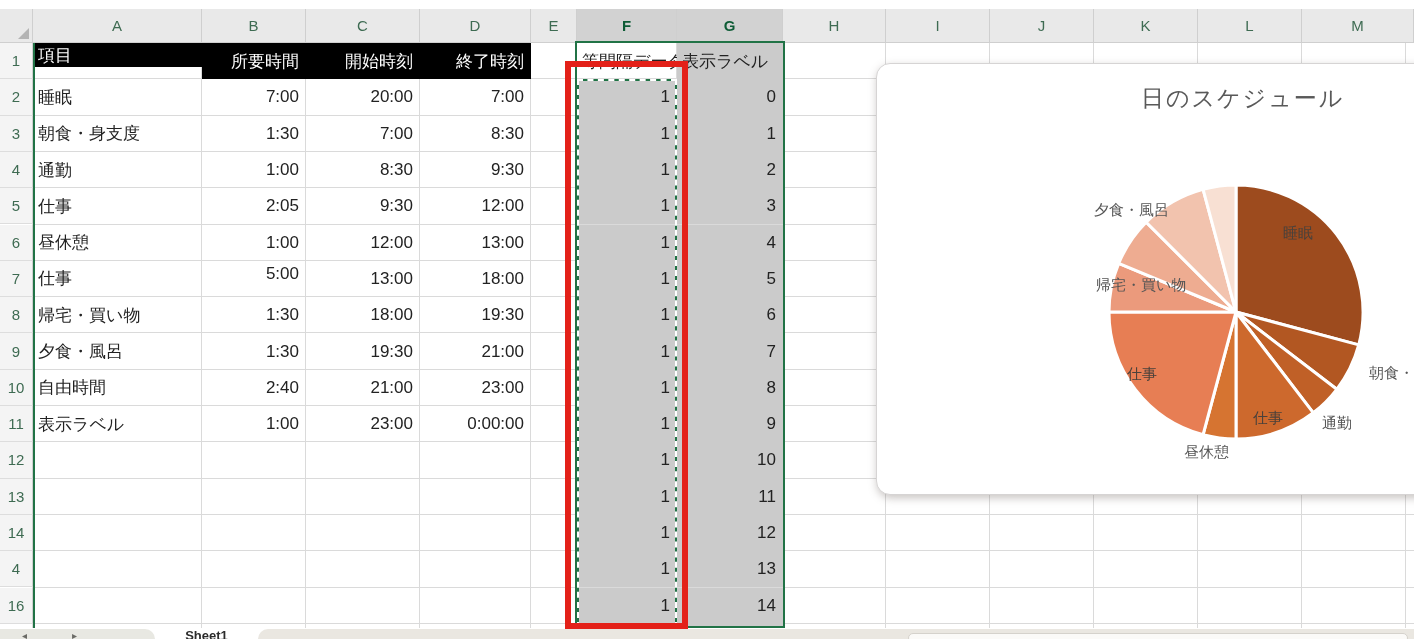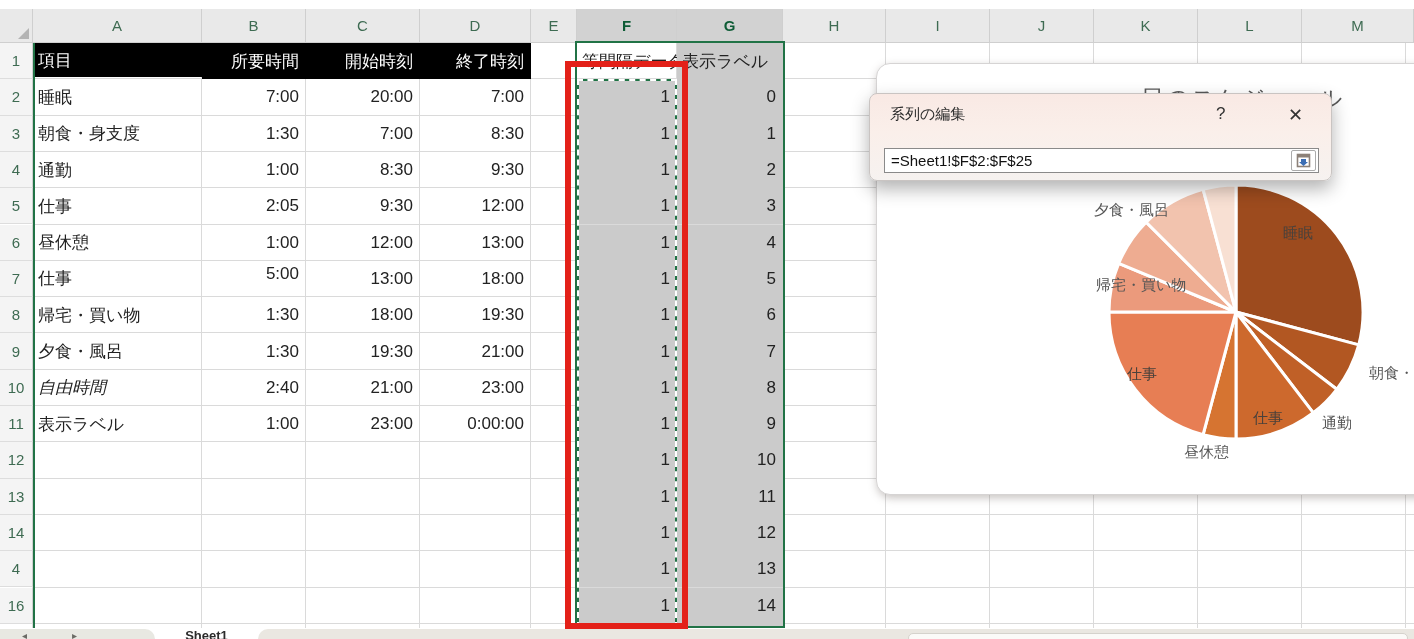--- a/index.html
+++ b/index.html
@@ -118,21 +118,21 @@
       <div class="rowhdr" style="top: 260.8px; height: 36.3px;">7</div>
       <div class="rowhdr" style="top: 297.1px; height: 36.3px;">8</div>
       <div class="rowhdr" style="top: 333.4px; height: 36.3px;">9</div>
       <div class="rowhdr" style="top: 369.7px; height: 36.3px;">10</div>
       <div class="rowhdr" style="top: 406px; height: 36.3px;">11</div>
       <div class="rowhdr" style="top: 442.3px; height: 36.3px;">12</div>
       <div class="rowhdr" style="top: 478.6px; height: 36.3px;">13</div>
       <div class="rowhdr" style="top: 514.9px; height: 36.3px;">14</div>
       <div class="rowhdr" style="top: 551.2px; height: 36.3px;">4</div>
       <div class="rowhdr" style="top: 587.5px; height: 36.3px;">16</div>
-      <div class="cell hdrblk txt" style="left: 33px; top: 43px; width: 169px; height: 34px;">項目</div>
+      <div class="cell hdrblk txt" style="left: 33px; top: 43px; width: 169px; height: 24px;">項目</div>
       <div class="cell hdrblk num" style="left: 202px; top: 43px; width: 104px; height: 36.3px;">所要時間</div>
       <div class="cell hdrblk num" style="left: 306px; top: 43px; width: 114px; height: 36.3px;">開始時刻</div>
       <div class="cell hdrblk num" style="left: 420px; top: 43px; width: 111px; height: 36.3px;">終了時刻</div>
       <div class="cell txt" style="left: 33px; top: 79.3px; width: 169px; height: 36.3px;">睡眠</div>
       <div class="cell num" style="left: 202px; top: 79.3px; width: 104px; height: 36.3px;">7:00</div>
       <div class="cell num" style="left: 306px; top: 79.3px; width: 114px; height: 36.3px;">20:00</div>
       <div class="cell num" style="left: 420px; top: 79.3px; width: 111px; height: 36.3px;">7:00</div>
       <div class="cell txt" style="left: 33px; top: 115.6px; width: 169px; height: 36.3px;">朝食・身支度</div>
       <div class="cell num" style="left: 202px; top: 115.6px; width: 104px; height: 36.3px;">1:30</div>
       <div class="cell num" style="left: 306px; top: 115.6px; width: 114px; height: 36.3px;">7:00</div>
@@ -154,21 +154,21 @@
       <div class="cell num" style="left: 306px; top: 260.8px; width: 114px; height: 36.3px;">13:00</div>
       <div class="cell num" style="left: 420px; top: 260.8px; width: 111px; height: 36.3px;">18:00</div>
       <div class="cell txt" style="left: 33px; top: 297.1px; width: 169px; height: 36.3px;">帰宅・買い物</div>
       <div class="cell num" style="left: 202px; top: 297.1px; width: 104px; height: 36.3px;">1:30</div>
       <div class="cell num" style="left: 306px; top: 297.1px; width: 114px; height: 36.3px;">18:00</div>
       <div class="cell num" style="left: 420px; top: 297.1px; width: 111px; height: 36.3px;">19:30</div>
       <div class="cell txt" style="left: 33px; top: 333.4px; width: 169px; height: 36.3px;">夕食・風呂</div>
       <div class="cell num" style="left: 202px; top: 333.4px; width: 104px; height: 36.3px;">1:30</div>
       <div class="cell num" style="left: 306px; top: 333.4px; width: 114px; height: 36.3px;">19:30</div>
       <div class="cell num" style="left: 420px; top: 333.4px; width: 111px; height: 36.3px;">21:00</div>
-      <div class="cell txt" style="left: 33px; top: 369.7px; width: 169px; height: 36.3px; font-style: italic;">自由時間</div>
+      <div class="cell txt" style="left: 33px; top: 369.7px; width: 169px; height: 36.3px;">自由時間</div>
       <div class="cell num" style="left: 202px; top: 369.7px; width: 104px; height: 36.3px;">2:40</div>
       <div class="cell num" style="left: 306px; top: 369.7px; width: 114px; height: 36.3px;">21:00</div>
       <div class="cell num" style="left: 420px; top: 369.7px; width: 111px; height: 36.3px;">23:00</div>
       <div class="cell txt" style="left: 33px; top: 406px; width: 169px; height: 36.3px;">表示ラベル</div>
       <div class="cell num" style="left: 202px; top: 406px; width: 104px; height: 36.3px;">1:00</div>
       <div class="cell num" style="left: 306px; top: 406px; width: 114px; height: 36.3px;">23:00</div>
       <div class="cell num" style="left: 420px; top: 406px; width: 111px; height: 36.3px;">0:00:00</div>
       <div class="cell txt" style="left: 577px; top: 43px; width: 100px; height: 36.3px;">等間隔データ</div>
       <div class="cell txt grayfill" style="left: 677px; top: 43px; width: 106px; height: 36.3px;">表示ラベル</div>
       <div class="cell num grayfill" style="left: 577px; top: 79.3px; width: 100px; height: 36.3px;">1</div>
@@ -228,35 +228,20 @@
       <div class="pieLabel dark" style="left: 1283px; top: 224px;">睡眠</div>
       <div class="pieLabel" style="left: 1369px; top: 364px;">朝食・身支度</div>
       <div class="pieLabel" style="left: 1322px; top: 414px;">通勤</div>
       <div class="pieLabel dark" style="left: 1253px; top: 409px;">仕事</div>
       <div class="pieLabel" style="left: 1184px; top: 443px;">昼休憩</div>
       <div class="pieLabel dark" style="left: 1127px; top: 365px;">仕事</div>
       <div class="pieLabel" style="left: 1096px; top: 276px;">帰宅・買い物</div>
       <div class="pieLabel" style="left: 1094px; top: 201px;">夕食・風呂</div>
     </div>
 
-  <div id="dialog">
-    <div id="dialogTitle">系列の編集</div>
-    <button class="dlgBtn" id="dlgHelp">?</button>
-    <button class="dlgBtn" id="dlgClose">✕</button>
-    <div id="inputWrap">
-      <input id="seriesInput" value="=Sheet1!$F$2:$F$25" style="">
-      <button id="rangeBtn">
-        <svg width="15" height="15" viewBox="0 0 15 15">
-          <rect x="1.5" y="1.5" width="12" height="12" fill="none" stroke="#8C8178" stroke-width="1.6"></rect>
-          <rect x="1.5" y="1.5" width="12" height="3" fill="#8C8178"></rect>
-          <path d="M5 6 h5 v3 h2 l-4.5 4 -4.5 -4 h2 z" fill="#3C6EB4"></path>
-        </svg>
-      </button>
-    </div>
-  </div>
 
   <div id="tabbar">
     <div id="tabNav">
       <span id="navPrev">◂</span>
       <span id="navNext">▸</span>
     </div>
     <div id="activeTab">Sheet1</div>
     <div id="tabStrip"></div>
     <div id="hScroll"></div>
   </div>

